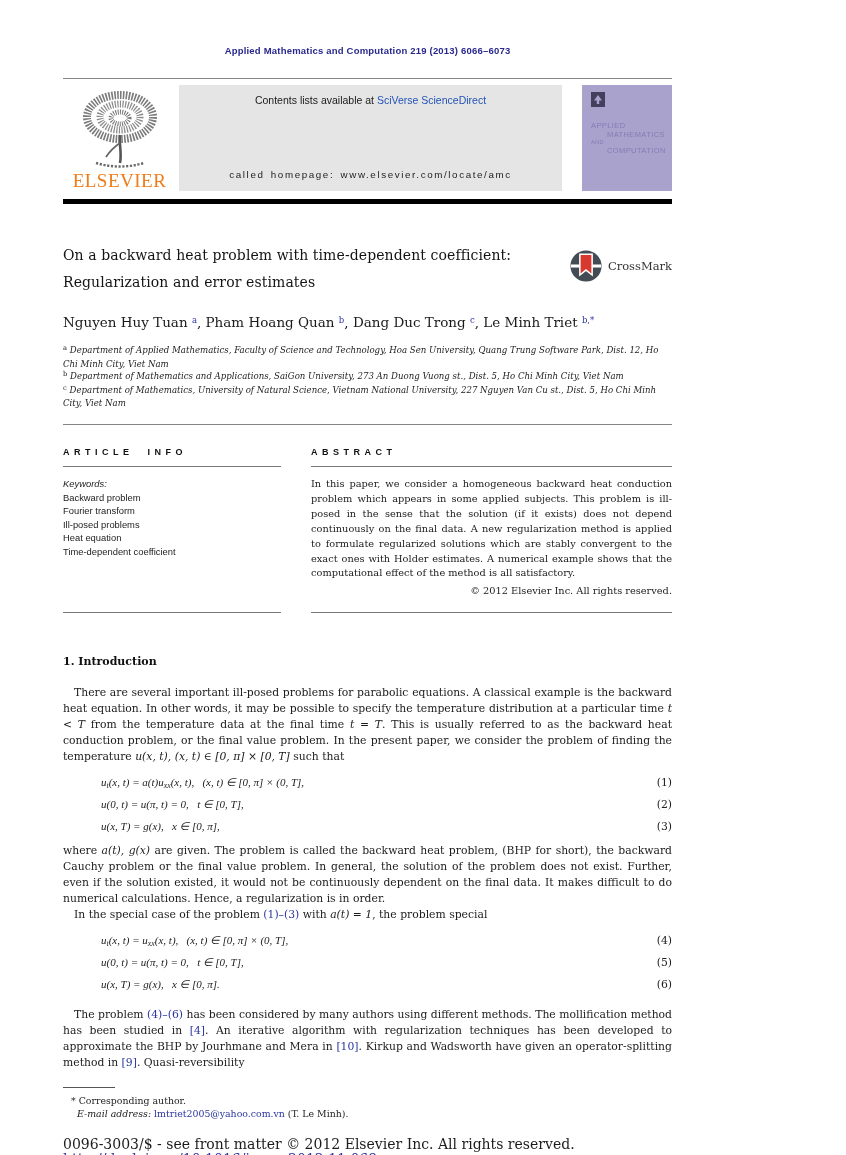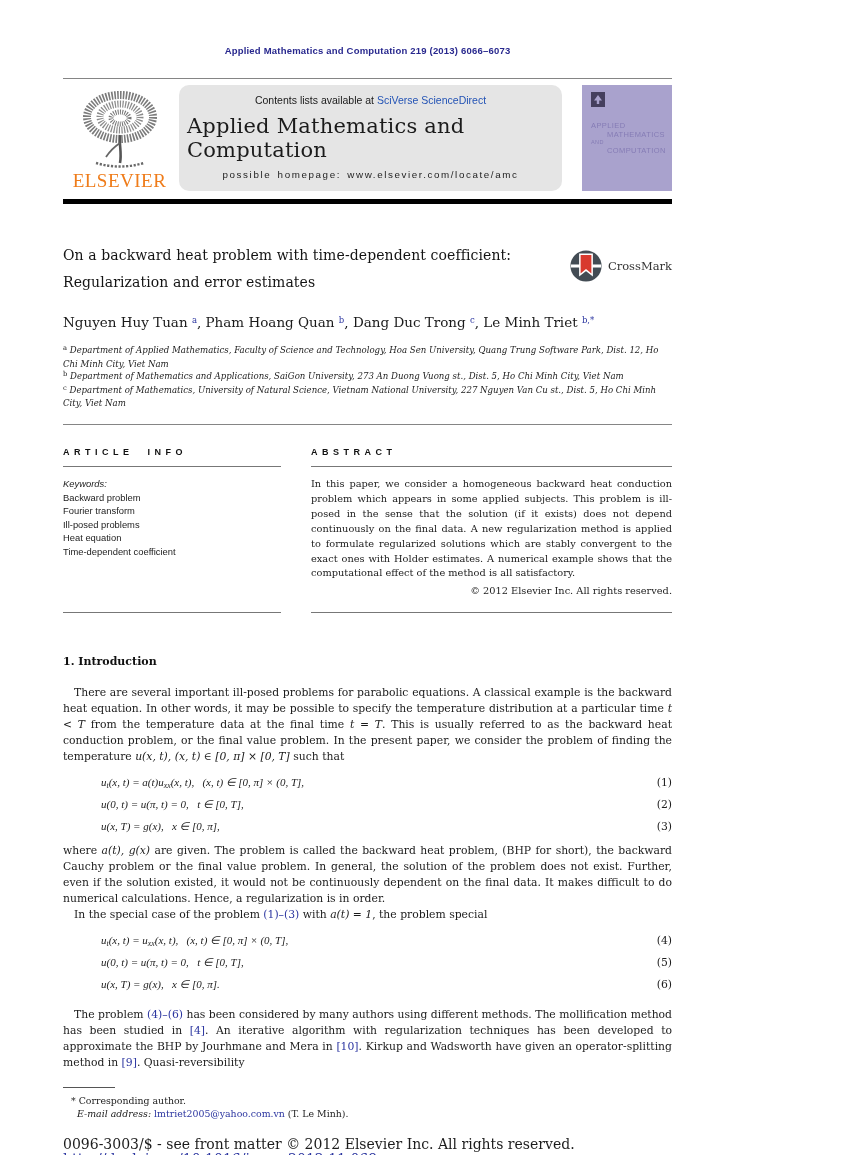--- a/index.html
+++ b/index.html
@@ -33,21 +33,21 @@
   }
   .elsevier-word{
     font-family:"Liberation Serif", serif;
     font-size:19px;color:var(--elsevier_orange);
     letter-spacing:.5px;line-height:20px;
   }
   .banner{
     flex:1;margin-left:3px;background:var(--banner_gray);
     display:flex;flex-direction:column;align-items:center;
     justify-content:space-between;
-    padding:9px 8px 11px;box-sizing:border-box;border-radius:10px;
+    padding:9px 8px 11px;box-sizing:border-box;
   }
   .contents-line{
     font-family:"Liberation Sans", sans-serif;
     font-size:10.5px;color:#1a1a1a;
   }
   .contents-line .lnk{color:#2353b5;}
   .banner-title{
     font-family:"DejaVu Serif", serif;
     font-size:21px;color:#1b1b1b;letter-spacing:.2px;
   }
@@ -133,22 +133,21 @@
         <ellipse cx="50" cy="27" rx="9" ry="6" stroke="#777777" stroke-width="5" stroke-dasharray="1 1.2" fill="none"></ellipse>
         <path d="M50 44 C49 54 52 62 50 72" stroke="#555" stroke-width="2.6" fill="none"></path>
         <path d="M50 52 C44 56 40 60 36 66" stroke="#666" stroke-width="1.8" fill="none"></path>
         <path d="M26 72 q24 7 48 0" stroke="#6a6a6a" stroke-width="2.4" stroke-dasharray="2.2 1.6" fill="none"></path>
       </svg>
       <div class="elsevier-word">ELSEVIER</div>
     </div>
 
     <div class="banner">
       <div class="contents-line"><span>Contents lists available at </span><span class="lnk">SciVerse ScienceDirect</span></div>
-      <div class="banner-title">Applied Mathematics and Computation</div>
-      <div class="homepage-line">possible homepage: www.elsevier.com/locate/amc</div>
+      <div class="homepage-line">called homepage: www.elsevier.com/locate/amc</div>
     </div>
 
     <div class="cover">
       <div class="cover-logo">
           <span></span>
         </div>
       <div class="cover-line">APPLIED</div>
       <div class="cover-line ind">MATHEMATICS</div>
       <div class="cover-line small">AND</div>
       <div class="cover-line ind">COMPUTATION</div>

